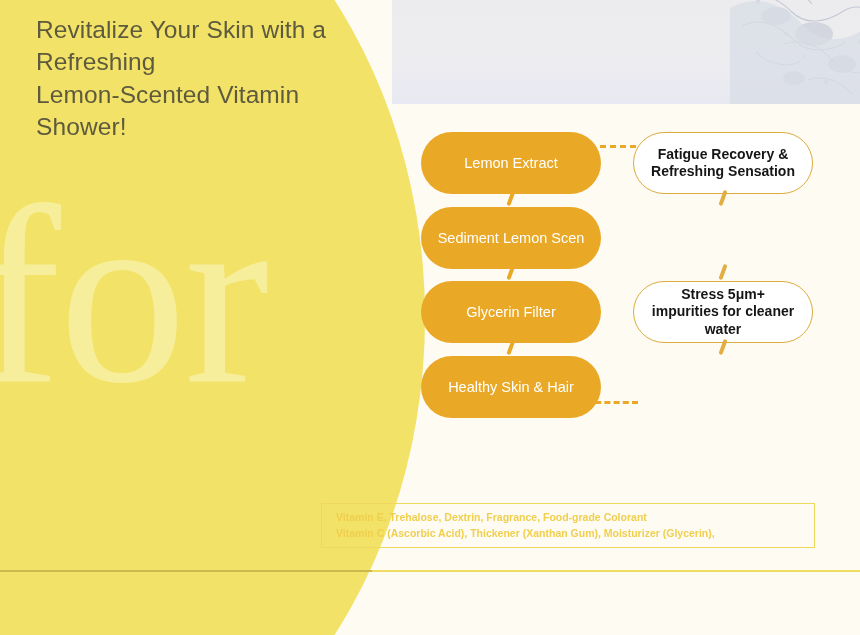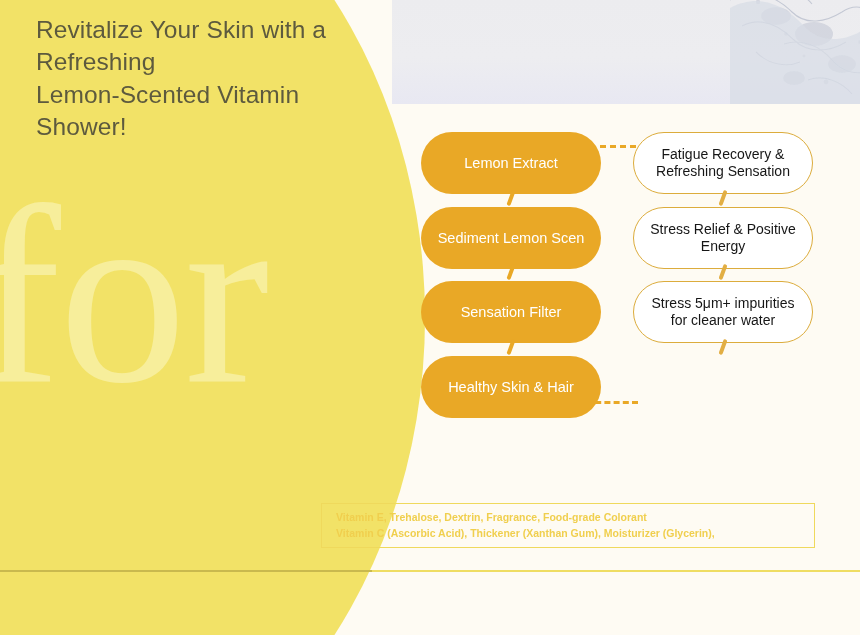--- a/index.html
+++ b/index.html
@@ -123,21 +123,21 @@
     height: 62px;
     background: #FFFFFF;
     border: 1.4px solid #DCAC3C;
     border-radius: 31px;
     display: flex;
     align-items: center;
     justify-content: center;
     text-align: center;
     color: #161616;
     font-size: 14px;
-    font-weight: normal;
+    font-weight: bold;
     line-height: 1.25;
     padding: 0 12px;
     box-sizing: border-box;
   }
   .row1 { top: 132px; }
   .row2 { top: 207px; }
   .row3 { top: 281px; }
   .row4 { top: 356px; }
 
   
@@ -214,25 +214,24 @@
       <div class="watermark">for</div>
       <div class="title" style="white-space:pre-line;margin-left:19px;">Revitalize Your Skin with a Refreshing
 Lemon-Scented Vitamin Shower!</div>
     </div>
   </div>
 
   <div class="flow">
 
     <div class="pill-orange row1">Lemon Extract</div>
     <div class="pill-orange row2">Sediment Lemon Scen</div>
-    <div class="pill-orange row3">Sensation Filter</div>
+    <div class="pill-orange row3">Glycerin Filter</div>
     <div class="pill-orange row4">Healthy Skin &amp; Hair</div>
 
     <div class="pill-white row1">Fatigue Recovery &amp; Refreshing Sensation</div>
-    <div class="pill-white row2">Stress Relief &amp; Positive Energy</div>
     <div class="pill-white row3">Stress 5μm+ impurities for cleaner water</div>
 
     <div class="dash-h" style="left:600px; top:145px; width:36px;"></div>
     <div class="dash-h" style="left:586px; top:401px; width:52px;"></div>
 
     <div class="dash-slant" style="left:509px; top:190px;"></div>
     <div class="dash-slant" style="left:509px; top:264px;"></div>
     <div class="dash-slant" style="left:509px; top:339px;"></div>
 
     <div class="dash-slant light" style="left:721px; top:190px;"></div>

